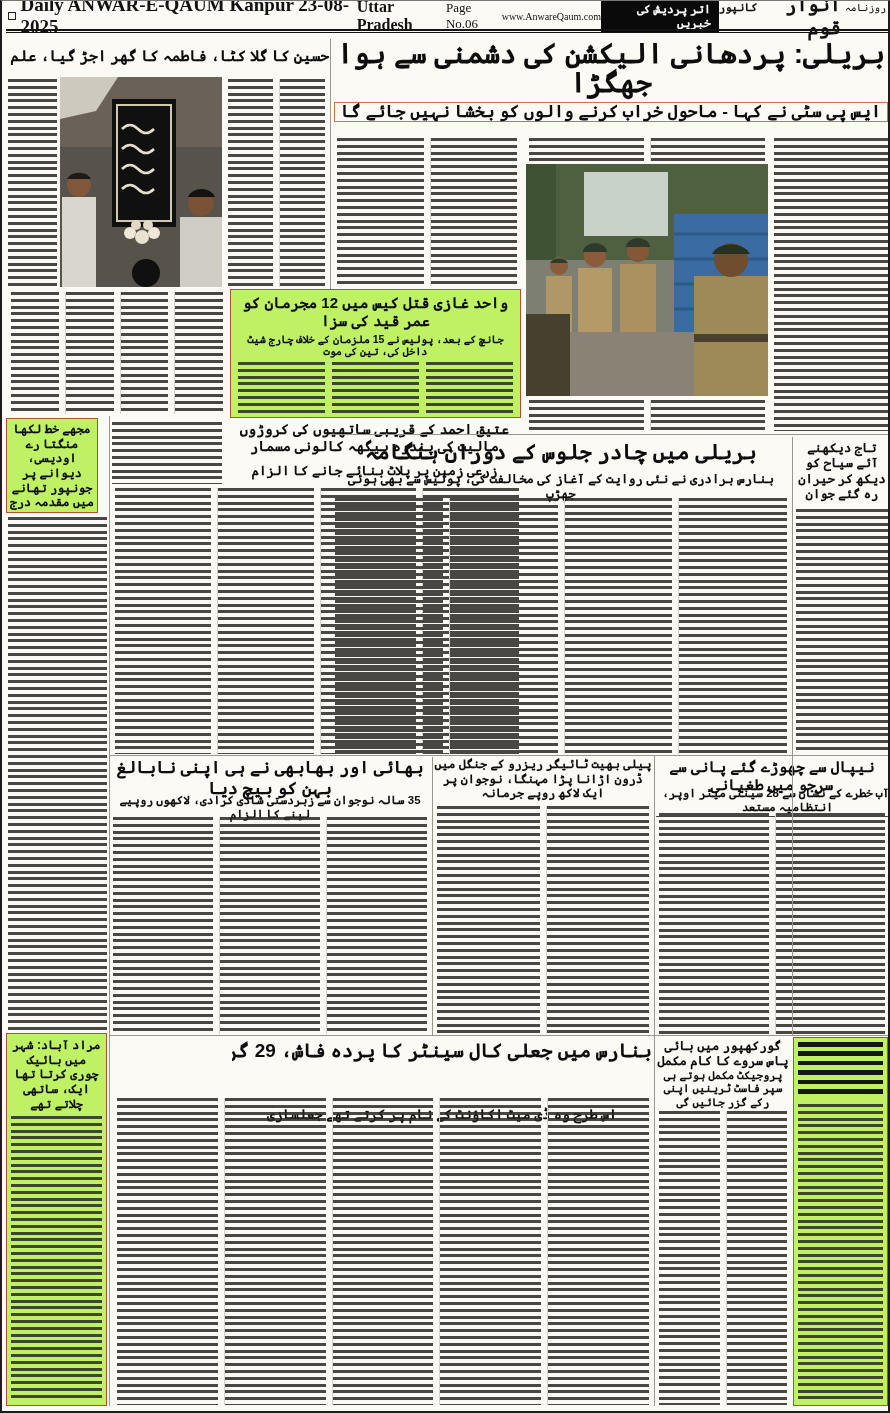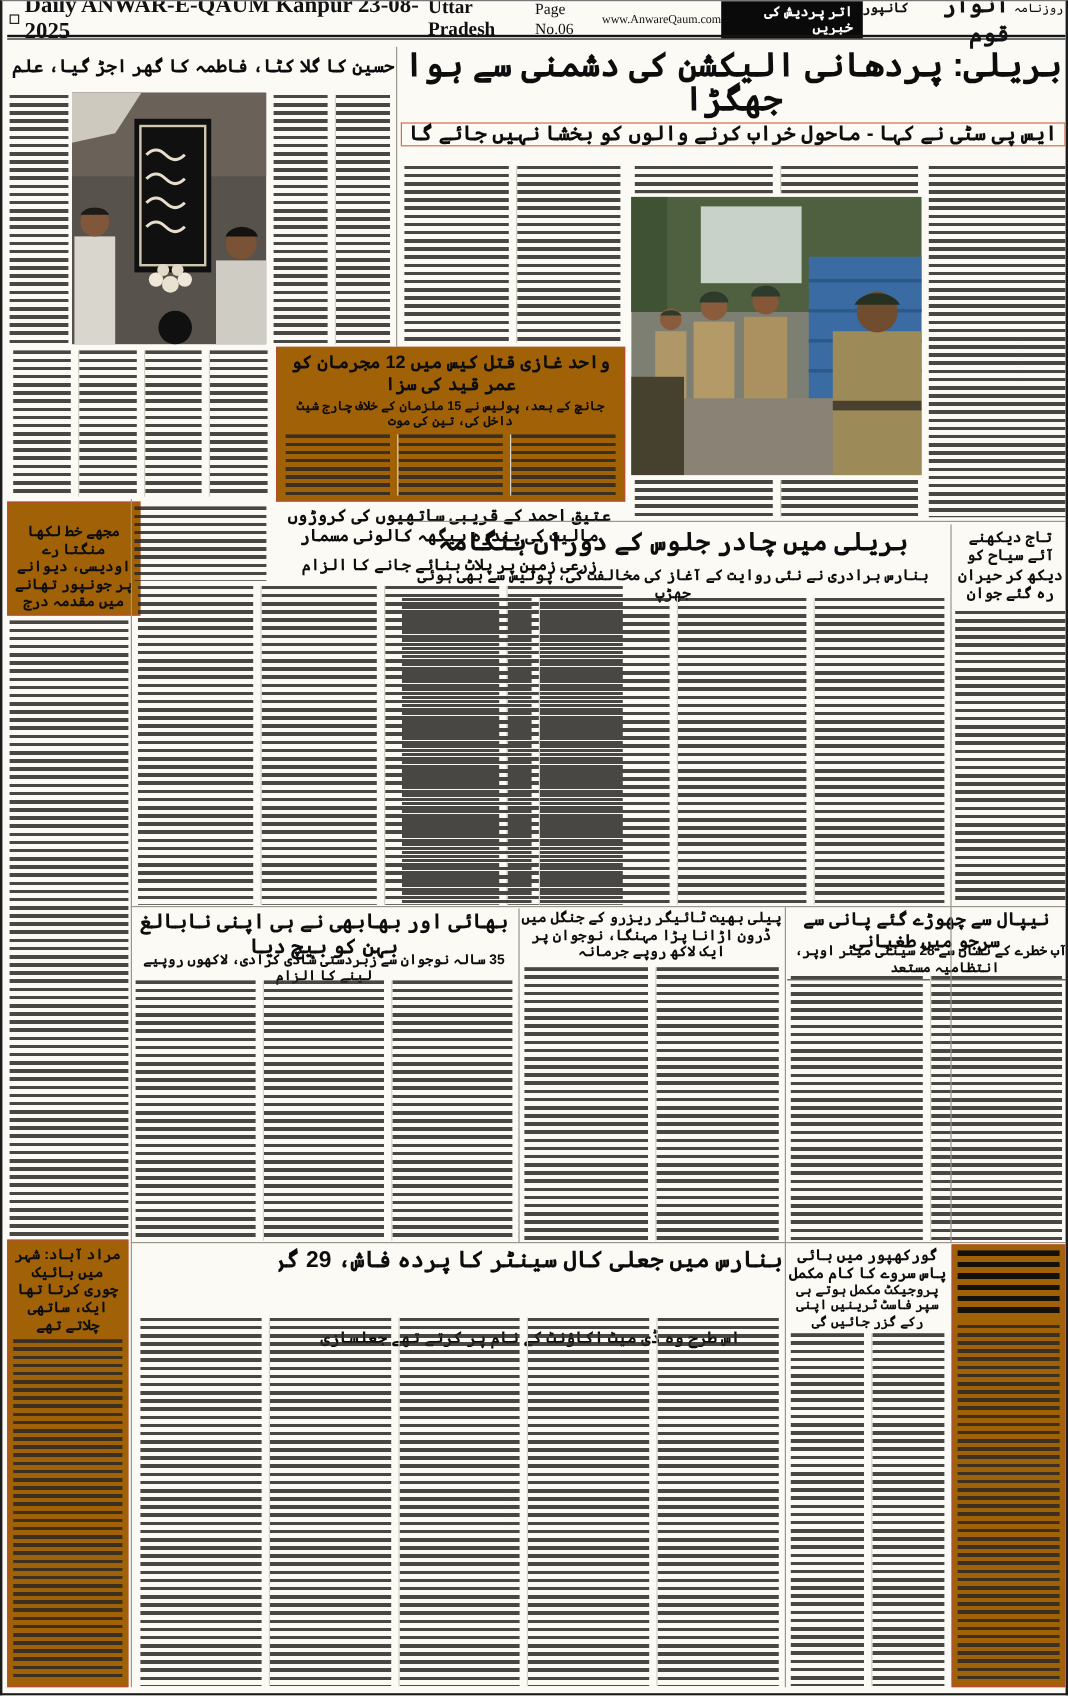--- a/index.html
+++ b/index.html
@@ -13,21 +13,21 @@
   .b{font-weight:bold}
   .hl{font-weight:bold;color:#0d0d0d;text-align:center;direction:rtl;line-height:1.22}
   .nowrap{white-space:nowrap;overflow:hidden}
   .badge{background:#0a0a0a;color:#fff;font-weight:bold;font-size:11.5px;padding:2px 8px;direction:rtl}
   .sq{display:inline-block;width:8px;height:8px;border:1.5px solid #222;background:#fbfaf5}
   .stripes{background:repeating-linear-gradient(to bottom,rgba(42,40,36,.85) 0px,rgba(42,40,36,.85) 3px,rgba(0,0,0,0) 3px,rgba(0,0,0,0) 6.8px)}
   .stripes-bold{background:repeating-linear-gradient(to bottom,rgba(12,12,12,.95) 0px,rgba(12,12,12,.95) 4.5px,rgba(0,0,0,0) 4.5px,rgba(0,0,0,0) 9.5px)}
   .cols{display:flex}
   .cols>div{flex:1;margin:0 3px}
   .cols>div:not(:first-child){border-left:1px solid #d8d3c9}
-  .redbox{border:1.5px solid #b5502f;background:#a16207}
+  .redbox{border:1.5px solid #b5502f;background:#bef264}
   .vline{position:absolute;width:1px;background:#9b968c}
   .hline{position:absolute;height:1px;background:#9b968c}
   .subbox{border:1px solid #cf6f4e;display:flex;align-items:center;justify-content:center}
   .photo{display:block}
 </style>
 </head>
 <body>
 
 <div class="page">
 
@@ -150,21 +150,21 @@
   <div class="abs redbox" style="left:228px;top:288px;width:291px;height:129px;display:flex;flex-direction:column;padding:4px">
     <div class="hl" style="font-size:15px">واحد غازی قتل کیس میں 12 مجرمان کو عمر قید کی سزا</div>
     <div class="hl" style="font-size:10.5px;margin-top:2px">جانچ کے بعد، پولیس نے 15 ملزمان کے خلاف چارج شیٹ داخل کی، تین کی موت</div>
     <div class="cols" style="flex:1;margin-top:4px">
         <div class="stripes"></div>
         <div class="stripes"></div>
         <div class="stripes"></div>
       </div>
   </div>
 
-  <div class="abs redbox" style="left:4px;top:417px;width:111px;height:95px;display:flex;align-items:flex-end;padding:3px">
+  <div class="abs redbox" style="left:4px;top:417px;width:92px;height:95px;display:flex;align-items:flex-start;padding:3px">
     <div class="hl" style="font-size:12px;width:100%">مجھے خط لکھا منگتا رے اودیسی، دیوانے پر جونپور تھانے میں مقدمہ درج</div>
   </div>
   <div class="abs stripes" style="left:6px;top:516px;width:99px;height:514px"></div>
 
   <div class="abs stripes" style="left:110px;top:421px;width:110px;height:62px"></div>
   <div class="abs hl" style="left:226px;top:420px;width:293px;font-size:14px">عتیق احمد کے قریبی ساتھیوں کی کروڑوں مالیت کی پندرہ بیگھہ کالونی مسمار</div>
   <div class="abs hl" style="left:226px;top:462px;width:293px;font-size:13px">زرعی زمین پر پلاٹ بنائے جانے کا الزام</div>
   <div class="abs cols" style="left:110px;top:487px;width:410px;height:266px">
       <div class="stripes"></div>
       <div class="stripes"></div>

